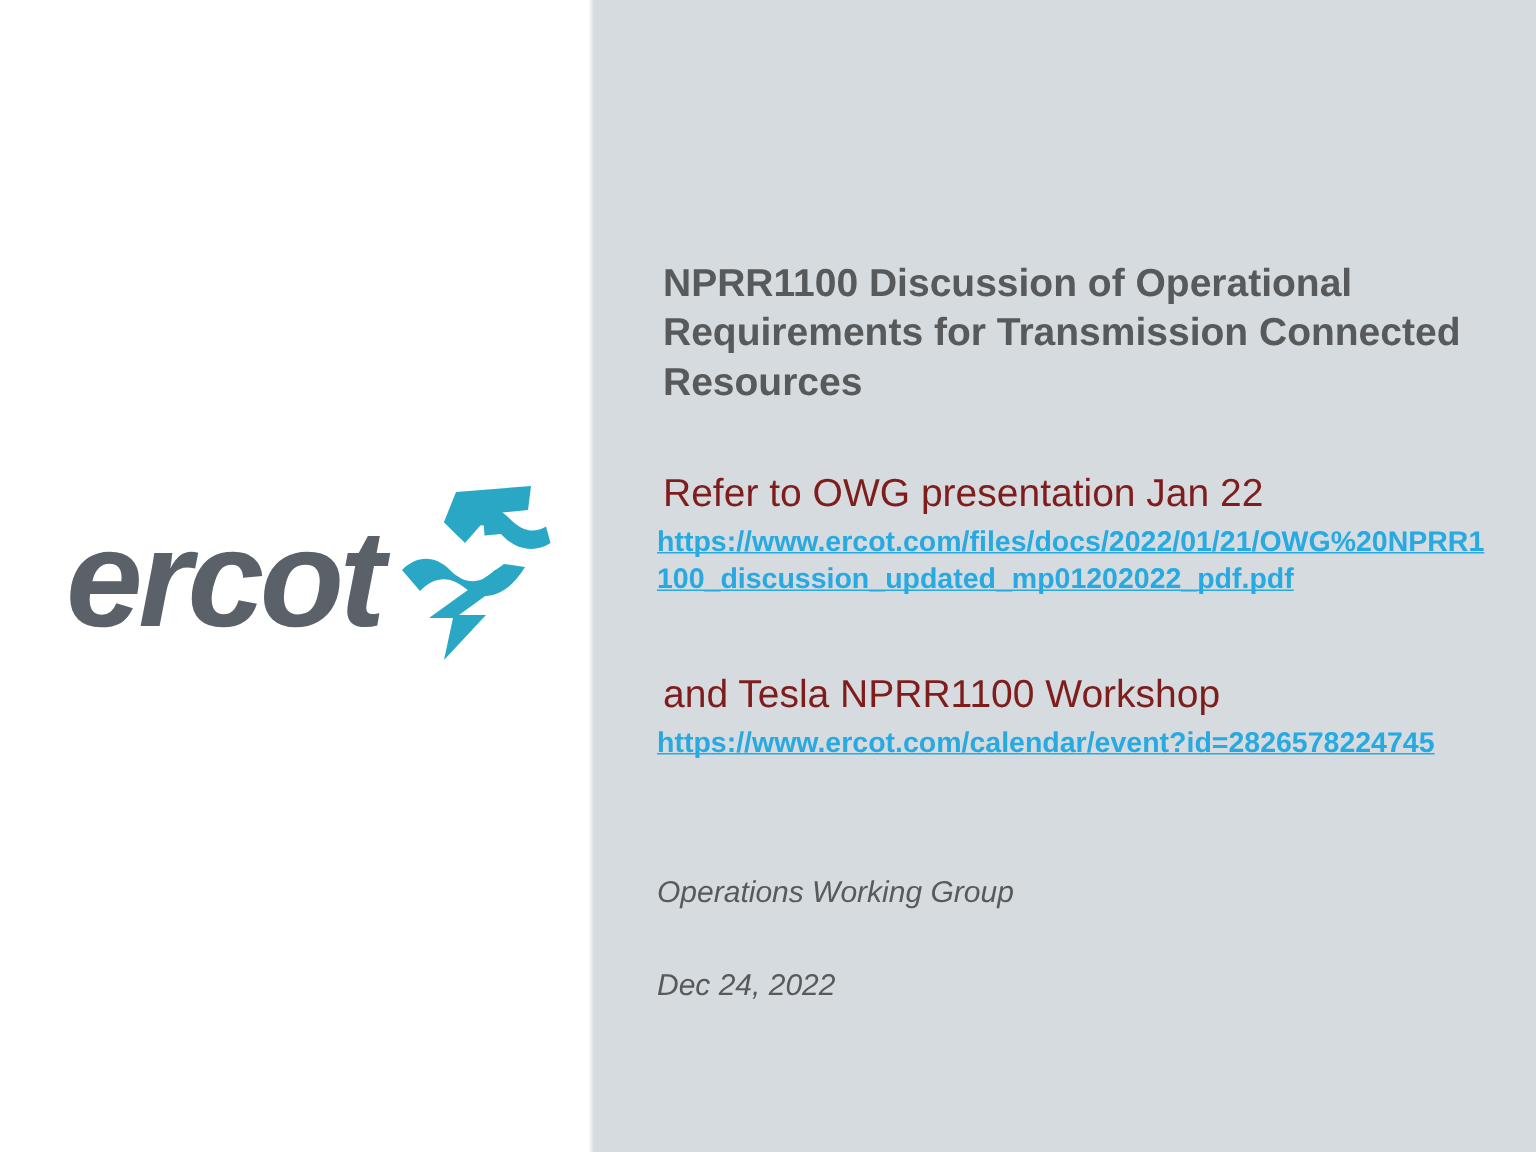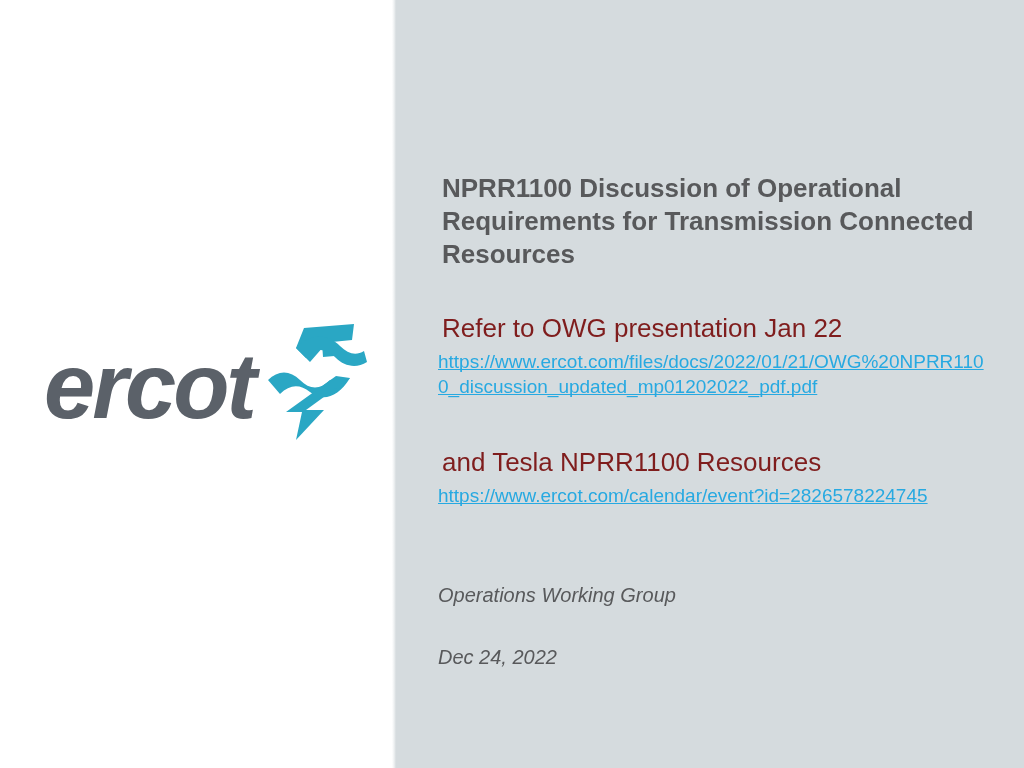--- a/index.html
+++ b/index.html
@@ -96,21 +96,21 @@
     font-weight: 400;
     color: #7f1d1d;
     margin: 4px;
     white-space: nowrap;
   }
 
   .link {
     display: block;
     font-size: 19px;
     line-height: 25px;
-    font-weight: 400;
+    font-weight: 700;
     color: #27a9e1;
     text-decoration: underline;
     text-decoration-skip-ink: none;
     word-break: break-all;
     margin: 0;
     cursor: pointer;
   }
 
   .gap-mid {
     height: 42px;
@@ -164,21 +164,21 @@
 
     <h1 class="deck-title">NPRR1100 Discussion of Operational Requirements for Transmission Connected Resources</h1>
 
     <div class="block-gap"></div>
 
     <p class="lead-line">Refer to OWG presentation Jan 22</p>
     <a class="link">https://www.ercot.com/files/docs/2022/01/21/OWG%20NPRR1100_discussion_updated_mp01202022_pdf.pdf</a>
 
     <div class="gap-mid"></div>
 
-    <p class="lead-line">and Tesla NPRR1100 Resources</p>
+    <p class="lead-line">and Tesla NPRR1100 Workshop</p>
     <a class="link">https://www.ercot.com/calendar/event?id=2826578224745</a>
 
     <div class="gap-large"></div>
 
     <p class="meta-line">Operations Working Group</p>
 
     <div class="gap-meta"></div>
 
     <p class="meta-line">Dec 24, 2022</p>
   </div>

